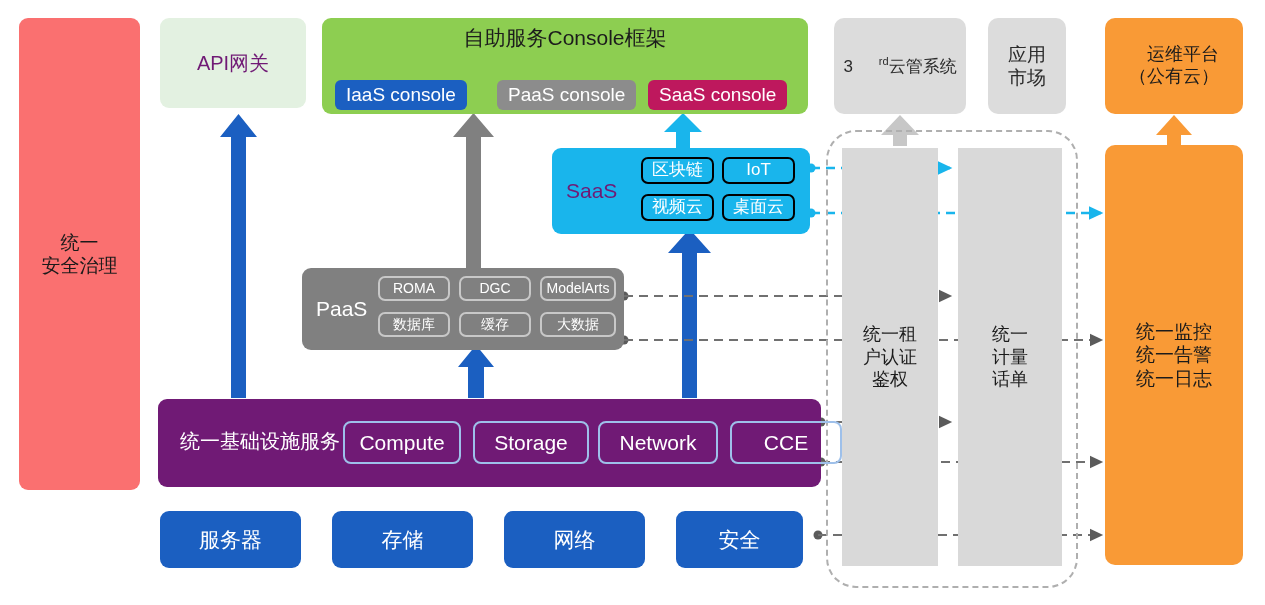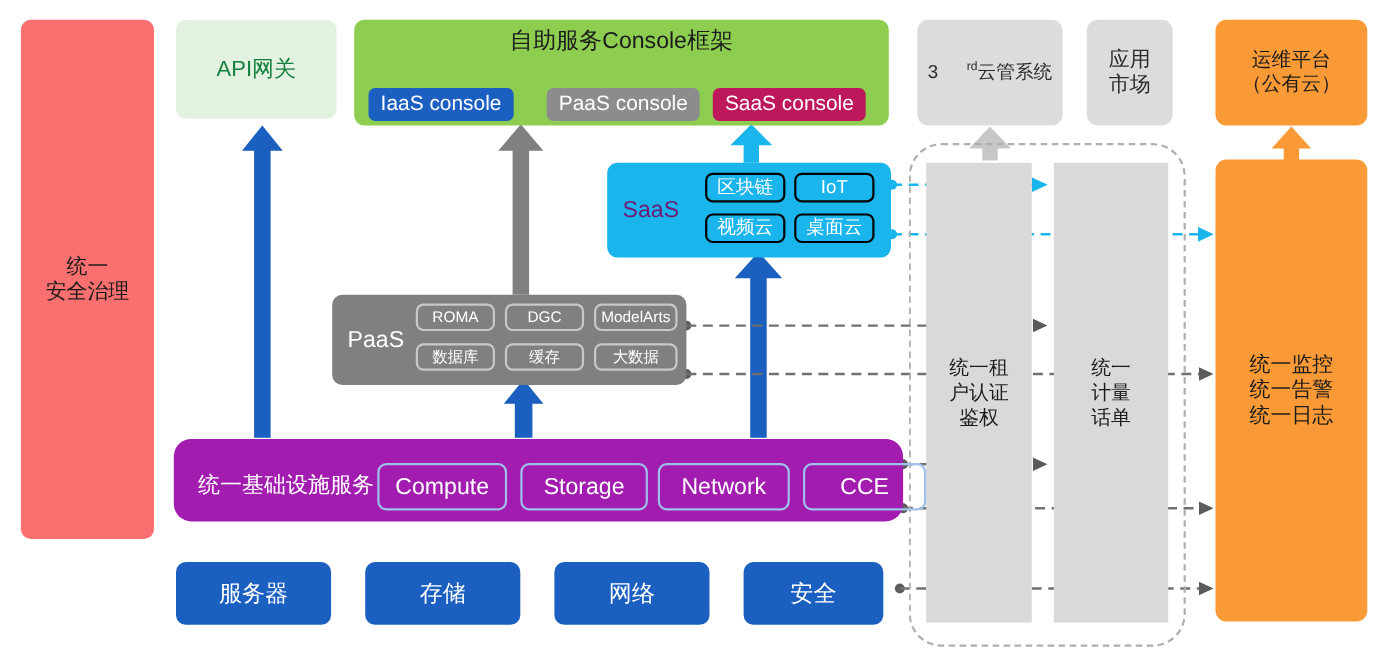--- a/index.html
+++ b/index.html
@@ -32,21 +32,21 @@
     left: 19px; top: 18px; width: 121px; height: 472px;
     background: #FA7070;
     color: #1a1a1a;
     font-size: 19px;
     border-radius: 9px;
   }
   
   #api-gateway {
     left: 160px; top: 18px; width: 146px; height: 90px;
     background: #E3F1E1;
-    color: #15803d;
+    color: #701a75;
     font-size: 20px;
     border-radius: 9px;
   }
   
   #console-frame {
     left: 322px; top: 18px; width: 486px; height: 96px;
     background: #8DCE51;
     border-radius: 9px;
     display: block;
   }
@@ -80,21 +80,21 @@
     background: #DCDCDC; color: #2b2b2b; font-size: 17px;
   }
   #third-cloud sup { font-size: 11px; vertical-align: super; margin-left: 26px; }
   #app-market {
     left: 988px; top: 18px; width: 78px; height: 96px;
     background: #DCDCDC; color: #2b2b2b; font-size: 19px;
   }
   
   #ops-head {
     left: 1105px; top: 18px; width: 138px; height: 96px;
-    background: #F99A36; color: #1b1b1b; font-size: 18px;
+    background: #F99A36; color: #1b1b1b; font-size: 18px; text-align: right;
   }
   #ops-panel {
     left: 1105px; top: 145px; width: 138px; height: 420px;
     background: #F99A36; color: #1b1b1b; font-size: 19px;
   }
   
   #saas-block {
     left: 552px; top: 148px; width: 258px; height: 86px;
     background: #19B5EC; border-radius: 9px; display: block;
   }
@@ -132,22 +132,22 @@
   }
   #paas-chip-0 { left: 76px;  top: 8px;  width: 72px; }
   #paas-chip-1 { left: 157px; top: 8px;  width: 72px; }
   #paas-chip-2 { left: 238px; top: 8px;  width: 76px; }
   #paas-chip-3 { left: 76px;  top: 44px; width: 72px; }
   #paas-chip-4 { left: 157px; top: 44px; width: 72px; }
   #paas-chip-5 { left: 238px; top: 44px; width: 76px; }
 
   
   #iaas-bar {
-    left: 158px; top: 399px; width: 663px; height: 75px;
-    background: #a21caf; border-radius: 16px; display: block;
+    left: 158px; top: 399px; width: 663px; height: 88px;
+    background: #701a75; border-radius: 9px; display: block;
   }
   #iaas-label {
     position: absolute; left: 22px; top: 30px;
     font-size: 20px; color: #ffffff;
   }
   .iaas-chip {
     position: absolute; top: 22px; height: 43px;
     border: 2px solid #9EC0EA; border-radius: 8px;
     color: #ffffff; font-size: 21px;
     display: flex; align-items: center; justify-content: center;

